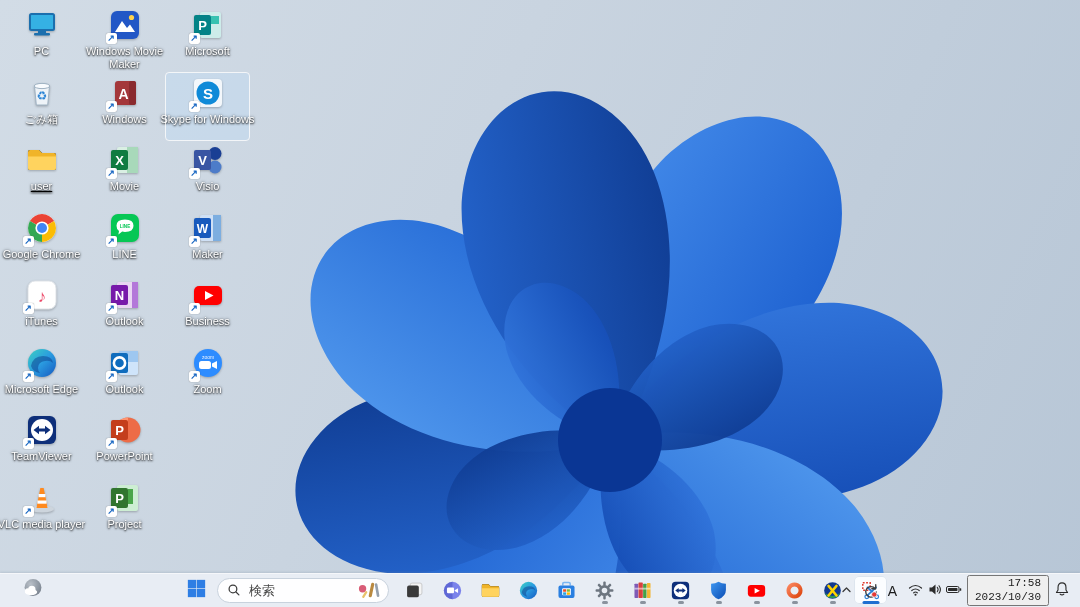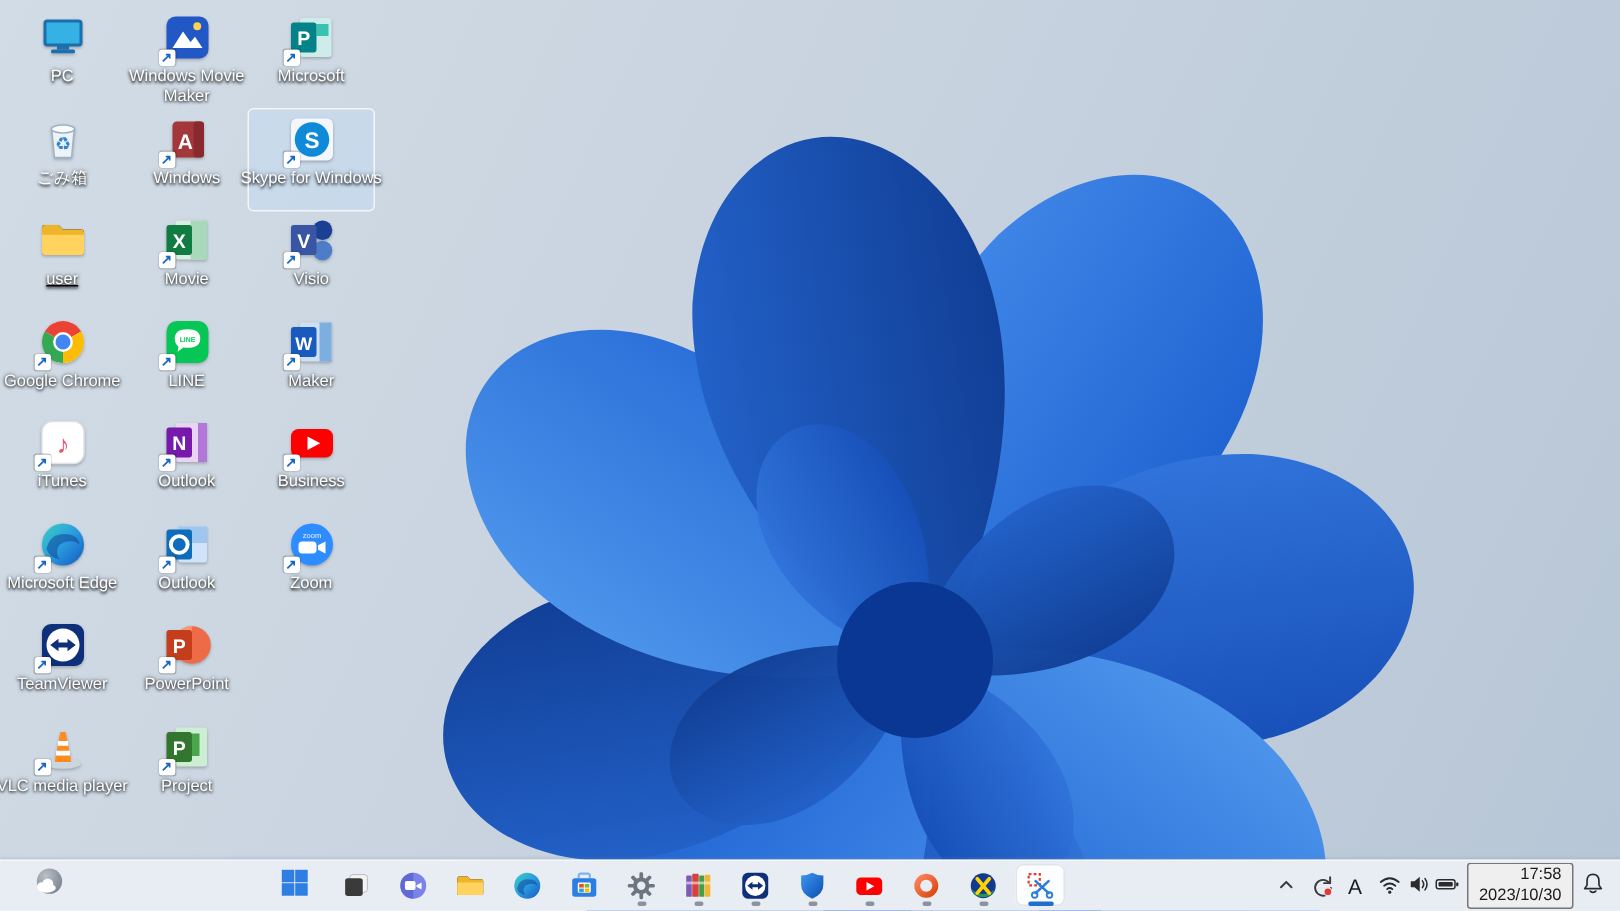--- a/index.html
+++ b/index.html
@@ -45,21 +45,21 @@
       border-radius:2px;background:#8a939e;}
   .tbi.active{background:#fbfdff;box-shadow:0 0 0 1px #dde5ee inset;}
   .tbi.active .ind{width:17px;background:#1f6fd0;}
   .tray{position:absolute;right:6px;top:0;height:33px;display:flex;align-items:center;gap:1px;}
   .tray-btn{height:26px;border:none;background:transparent;border-radius:4px;display:flex;
       align-items:center;justify-content:center;padding:0 3px;}
   .tray-btn svg{width:17px;height:17px;}
   .ime{font-size:14px;color:#1b1b1b;padding:0 5px;}
   .quick{display:flex;align-items:center;gap:2px;padding:0 4px;}
   .clock{display:flex;flex-direction:column;align-items:flex-end;justify-content:center;
-      font-size:11px;line-height:1.25;color:#1b1b1b;padding:0 6px;}
+      font-size:11px;line-height:1.25;color:#1b1b1b;padding:0 6px;font-family:Liberation Mono, monospace;}
   .bell-btn svg{width:18px;height:18px;}
 </style>
 </head>
 <body>
 
 <div class="screen">
 
   <svg class="bloom" width="1080" height="607" viewBox="0 0 1080 607">
     <defs>
       <linearGradient id="p1" x1="0" y1="0" x2="1" y2="1">
@@ -402,20 +402,34 @@
         <span><svg viewBox="0 0 34 34">
           <g fill="#2e7ee4">
                 <rect x="3" y="3" width="13.5" height="13.5"></rect>
                 <rect x="17.5" y="3" width="13.5" height="13.5"></rect>
           <rect x="3" y="17.5" width="13.5" height="13.5"></rect>
                 <rect x="17.5" y="17.5" width="13.5" height="13.5"></rect>
               </g>
             </svg></span>
       </button>
 
+      <div class="search-pill">
+        <svg class="mag" viewBox="0 0 20 20">
+          <circle cx="8.5" cy="8.5" r="5.5" fill="none" stroke="#3c3c3c" stroke-width="1.8"></circle>
+          <path d="M12.8 12.8 L17 17" stroke="#3c3c3c" stroke-width="1.8" stroke-linecap="round"></path>
+          </svg>
+        <input class="search-input" type="text" placeholder="検索" style="">
+        <svg class="search-art" viewBox="0 0 34 24">
+          <ellipse cx="17" cy="12" rx="16" ry="11" fill="#fff" opacity="0.85"></ellipse>
+          <circle cx="8.5" cy="10" r="4.2" fill="#d95d77"></circle>
+          <rect x="10" y="12" width="2.6" height="9" rx="1.3" fill="#e8c26a" transform="rotate(32 11 16)"></rect>
+          <rect x="17" y="3" width="3.6" height="17" rx="1.8" fill="#b9893f" transform="rotate(12 19 11)"></rect>
+          <rect x="23.5" y="3.5" width="3" height="16" rx="1.5" fill="#95a0ad" transform="rotate(-10 25 11)"></rect>
+          </svg>
+      </div>
 
       <div class="tb-apps" id="tb-apps">
           <button class="tbi">
             <span class="glyph">
               <svg viewBox="0 0 34 34">
                 <rect x="10" y="5" width="19" height="19" rx="3" fill="#f4f4f4" stroke="#b5b5b5"></rect>
                 <rect x="5" y="9" width="19" height="19" rx="3" fill="#3a3a3a"></rect>
               </svg>
             </span>
           </button>

